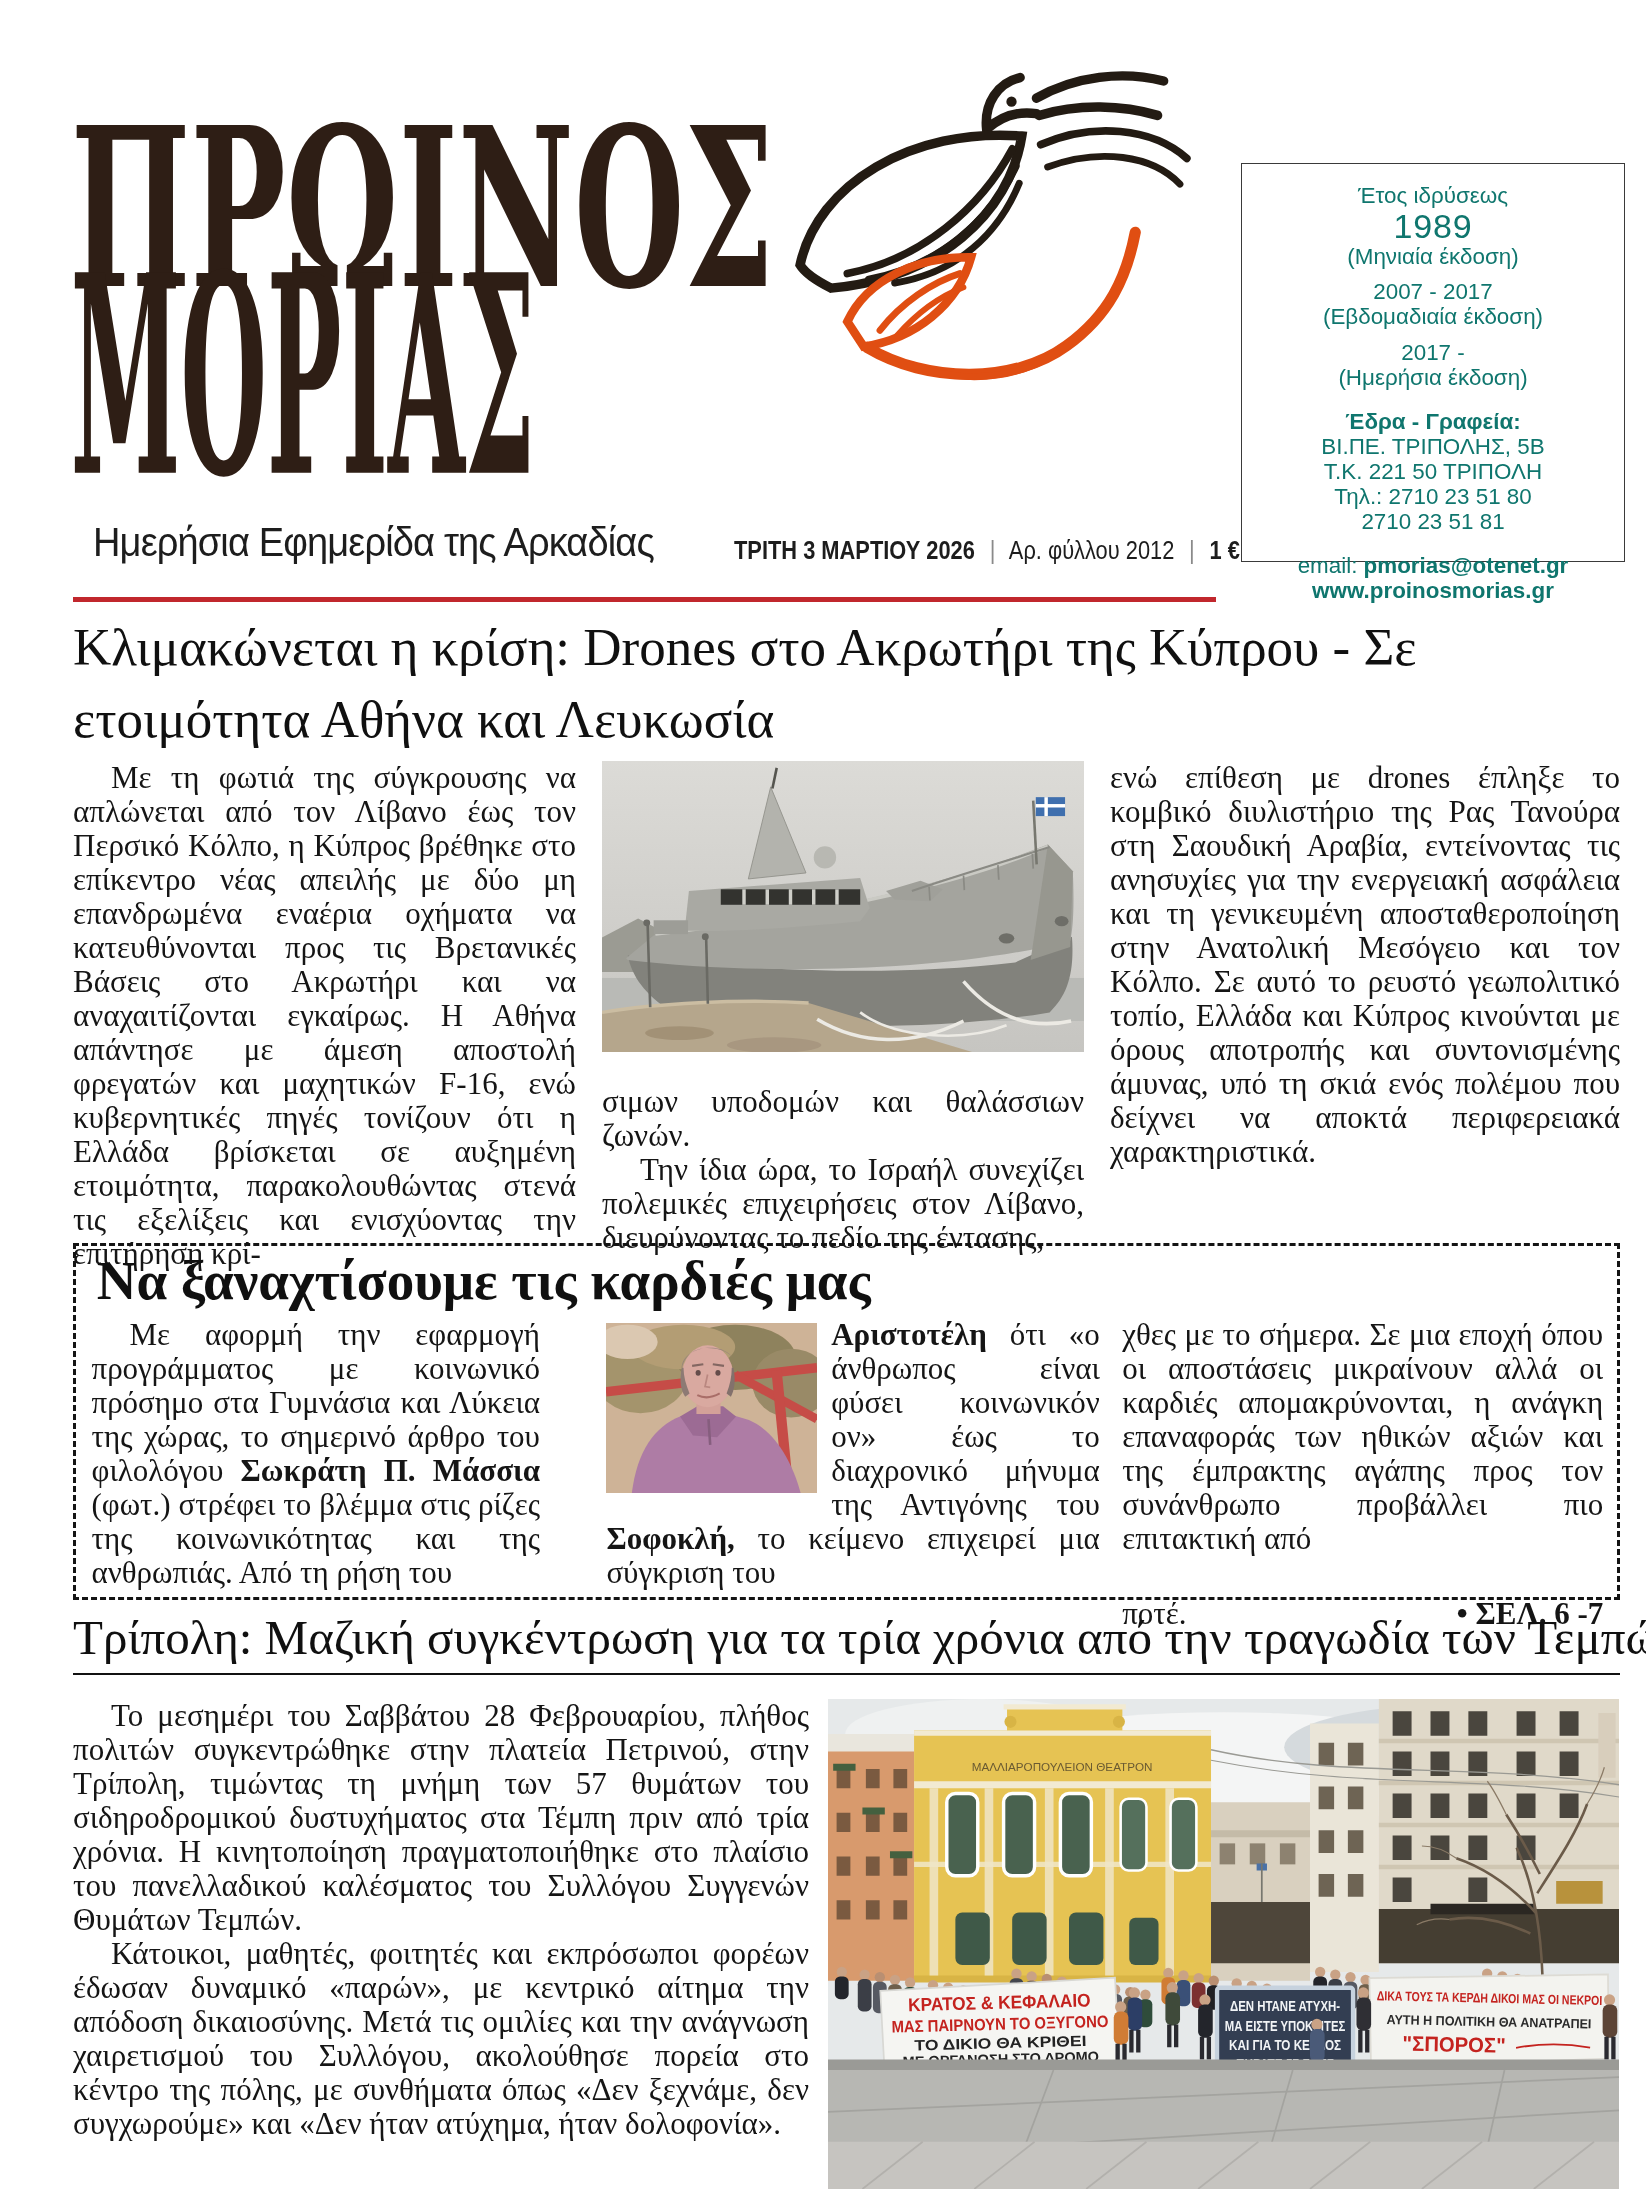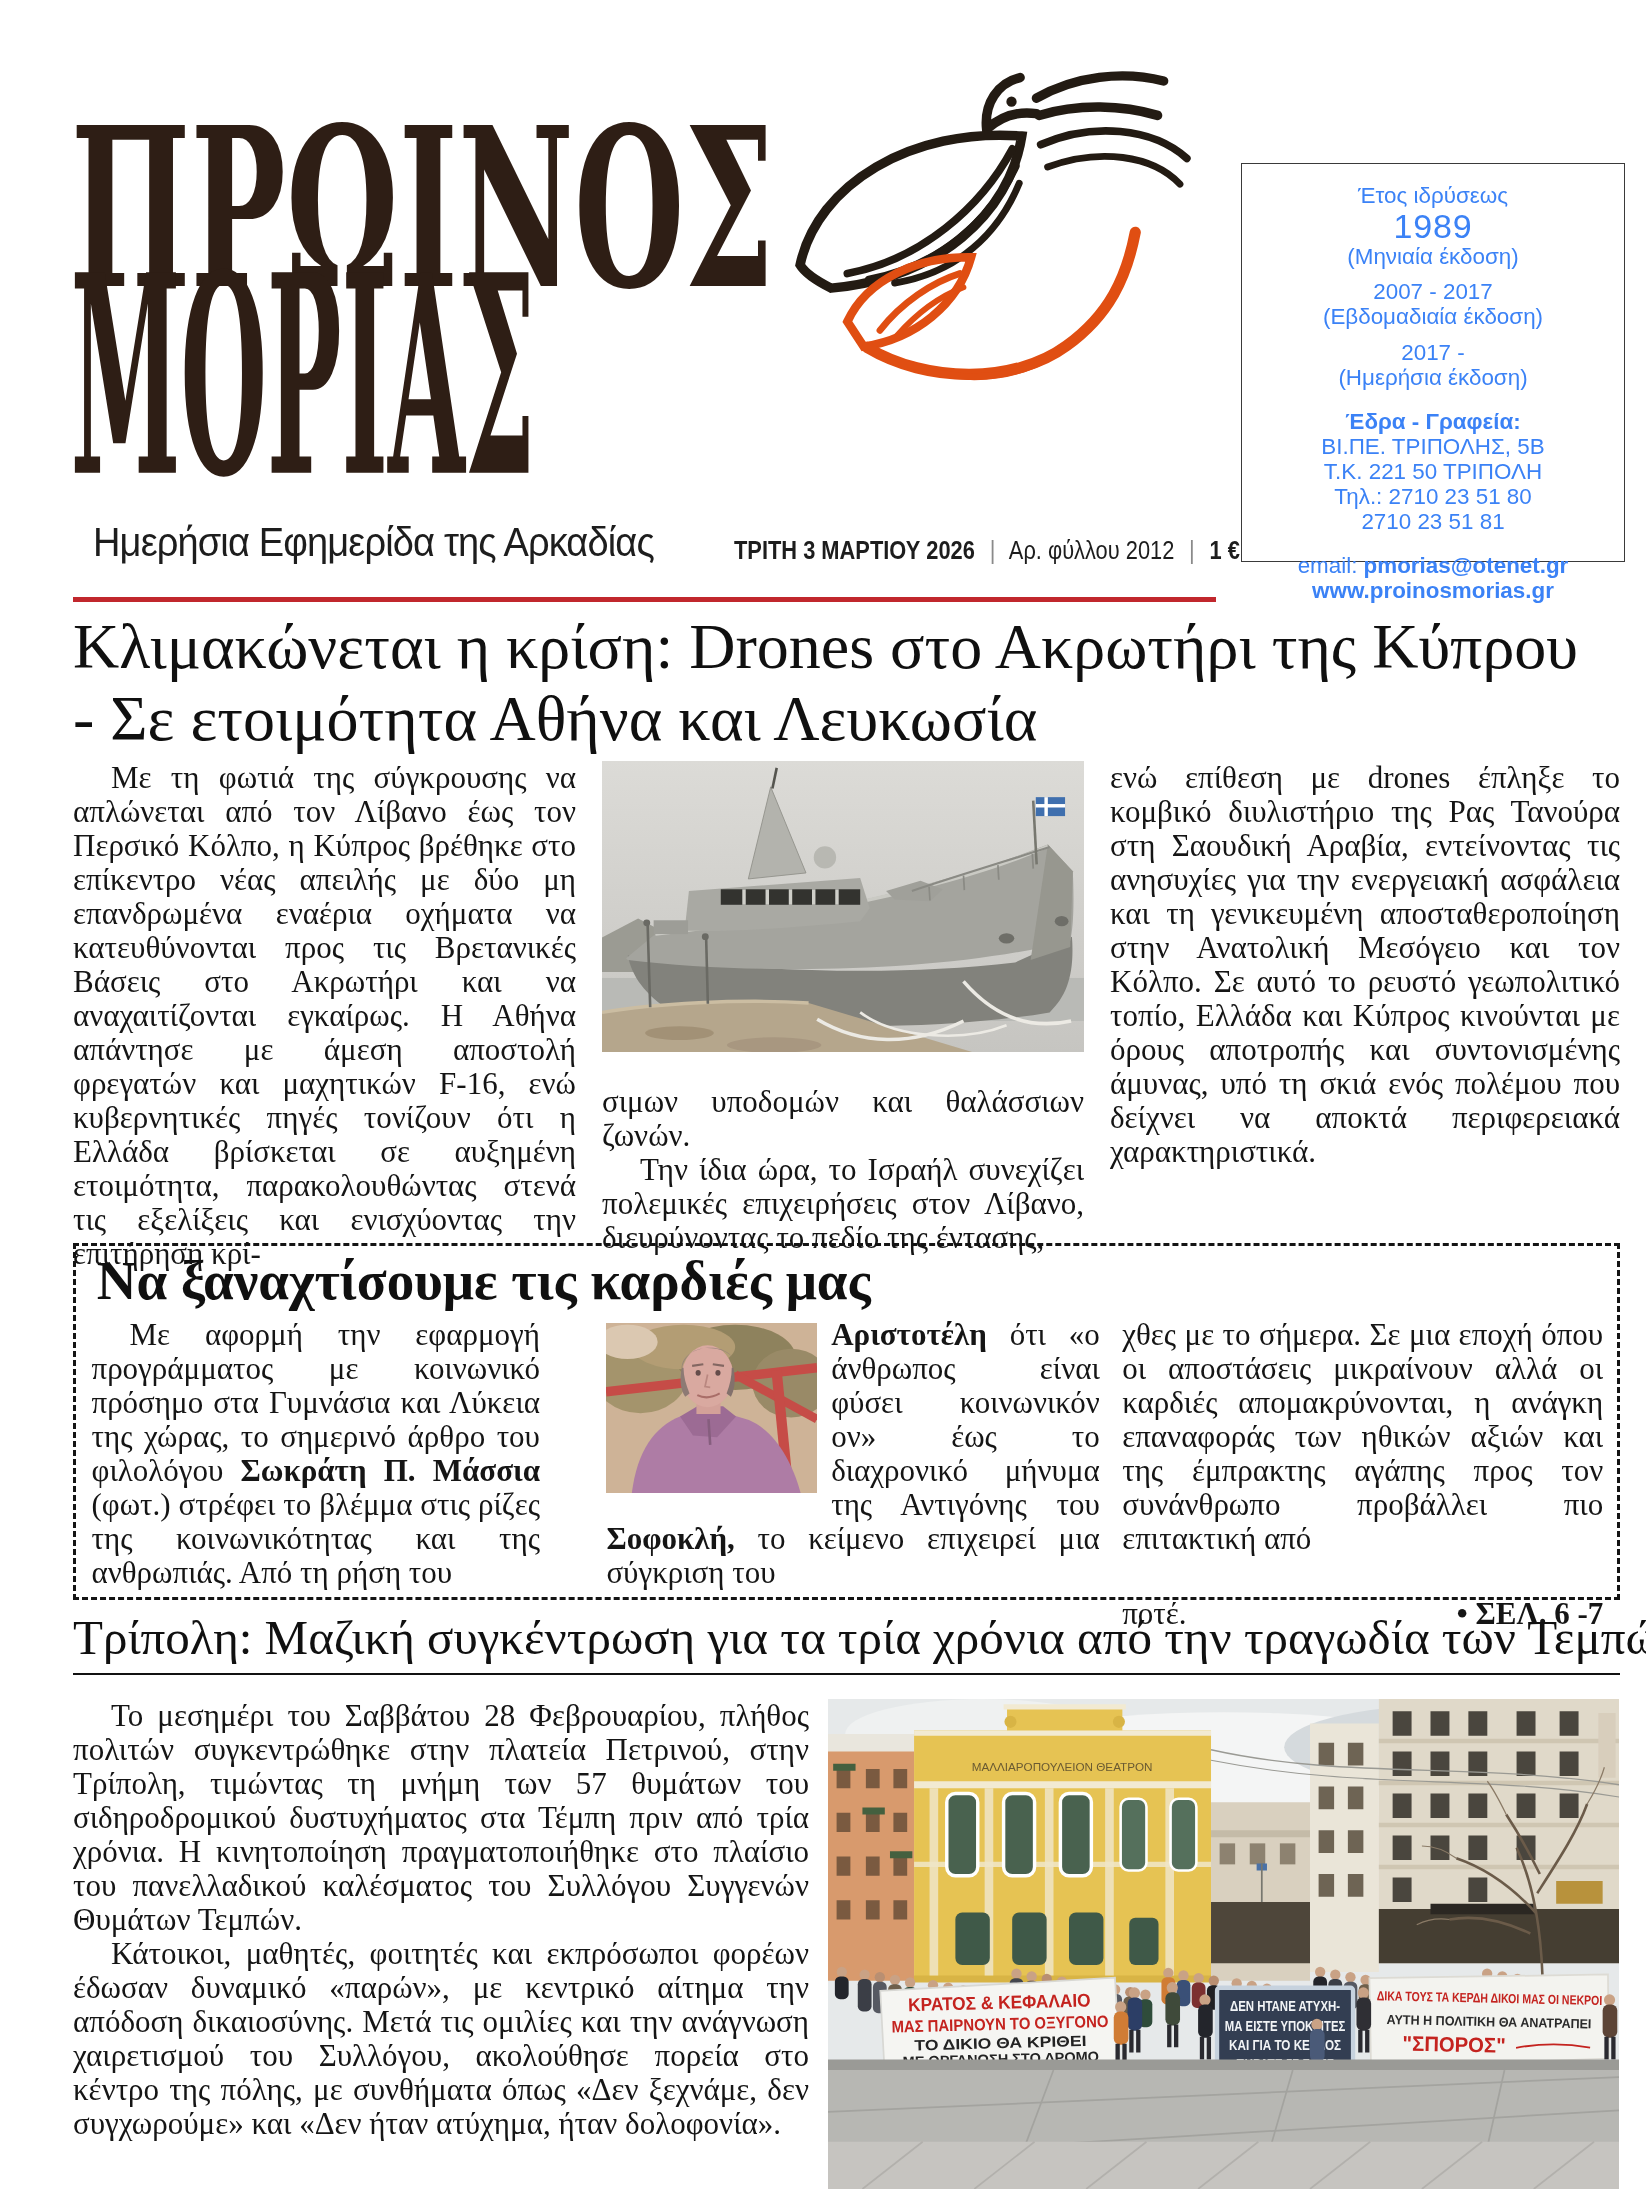--- a/index.html
+++ b/index.html
@@ -2,35 +2,35 @@
 <html lang="el" style="font-size:13.8px"><head>
 <meta charset="utf-8">
 <style>
   html,body{margin:0;padding:0;}
   body{width:1647px;height:2203px;background:#ffffff;position:relative;overflow:hidden;
        font-family:"Liberation Serif",serif;color:#161616;}
   .abs{position:absolute;}
   
   #infobox{left:1241px;top:163px;width:384px;height:399px;border:1.7px solid #3a3a3a;
            box-sizing:border-box;text-align:center;font-family:"Liberation Sans",sans-serif;
-           color:#3b82f6;padding-top:19px;}
+           color:#0f766e;padding-top:19px;}
   #infobox .l{font-size:22.4px;line-height:25px;}
   #infobox .year{font-size:34px;line-height:36px;letter-spacing:0.9px;}
   #infobox .b{font-weight:bold;}
   #infobox .gap1{margin-top:10.3px;}
   #infobox .gap2{margin-top:19px;}
   #tagline{left:93px;top:520px;font-family:"Liberation Sans",sans-serif;font-size:40px;
            letter-spacing:-0.9px;color:#1d1d1d;transform:scaleX(.95);transform-origin:left top;white-space:nowrap;}
   #dateline{left:734px;top:535px;font-family:"Liberation Sans",sans-serif;font-size:26px;
             color:#1d1d1d;transform:scaleX(.84);transform-origin:left top;white-space:nowrap;}
   #dateline .b{font-weight:bold;}
   #dateline .sep{color:#8a8a8a;padding:0 10.3px;font-weight:normal;}
   #redrule{left:73px;top:597px;width:1143px;height:5.2px;background:#c1272d;}
   
-  #headline1{left:73px;top:611px;width:1514px;font-size:64px;line-height:72px;color:#101010;}
+  #headline1{left:73px;top:611px;width:1514px;font-size:53px;line-height:72px;color:#101010;}
   #a1cols{left:73px;top:761px;width:1547px;display:flex;gap:26px;}
   .bt{font-size:31px;line-height:34px;text-align:justify;color:#151515;}
   .bt p{margin:0;}
   .indent{text-indent:38px;}
   .c1{width:503px;} .c2{width:482px;} .c3{width:510px;}
   .pref{text-align:right;font-weight:bold;margin-top:1.7px;}
   .shipimg{width:482px;height:291px;display:block;}
   .c2 .after-img{margin-top:33px;}
   
   #a2box{left:73px;top:1243px;width:1547px;height:357px;border:3.4px dashed #141414;

